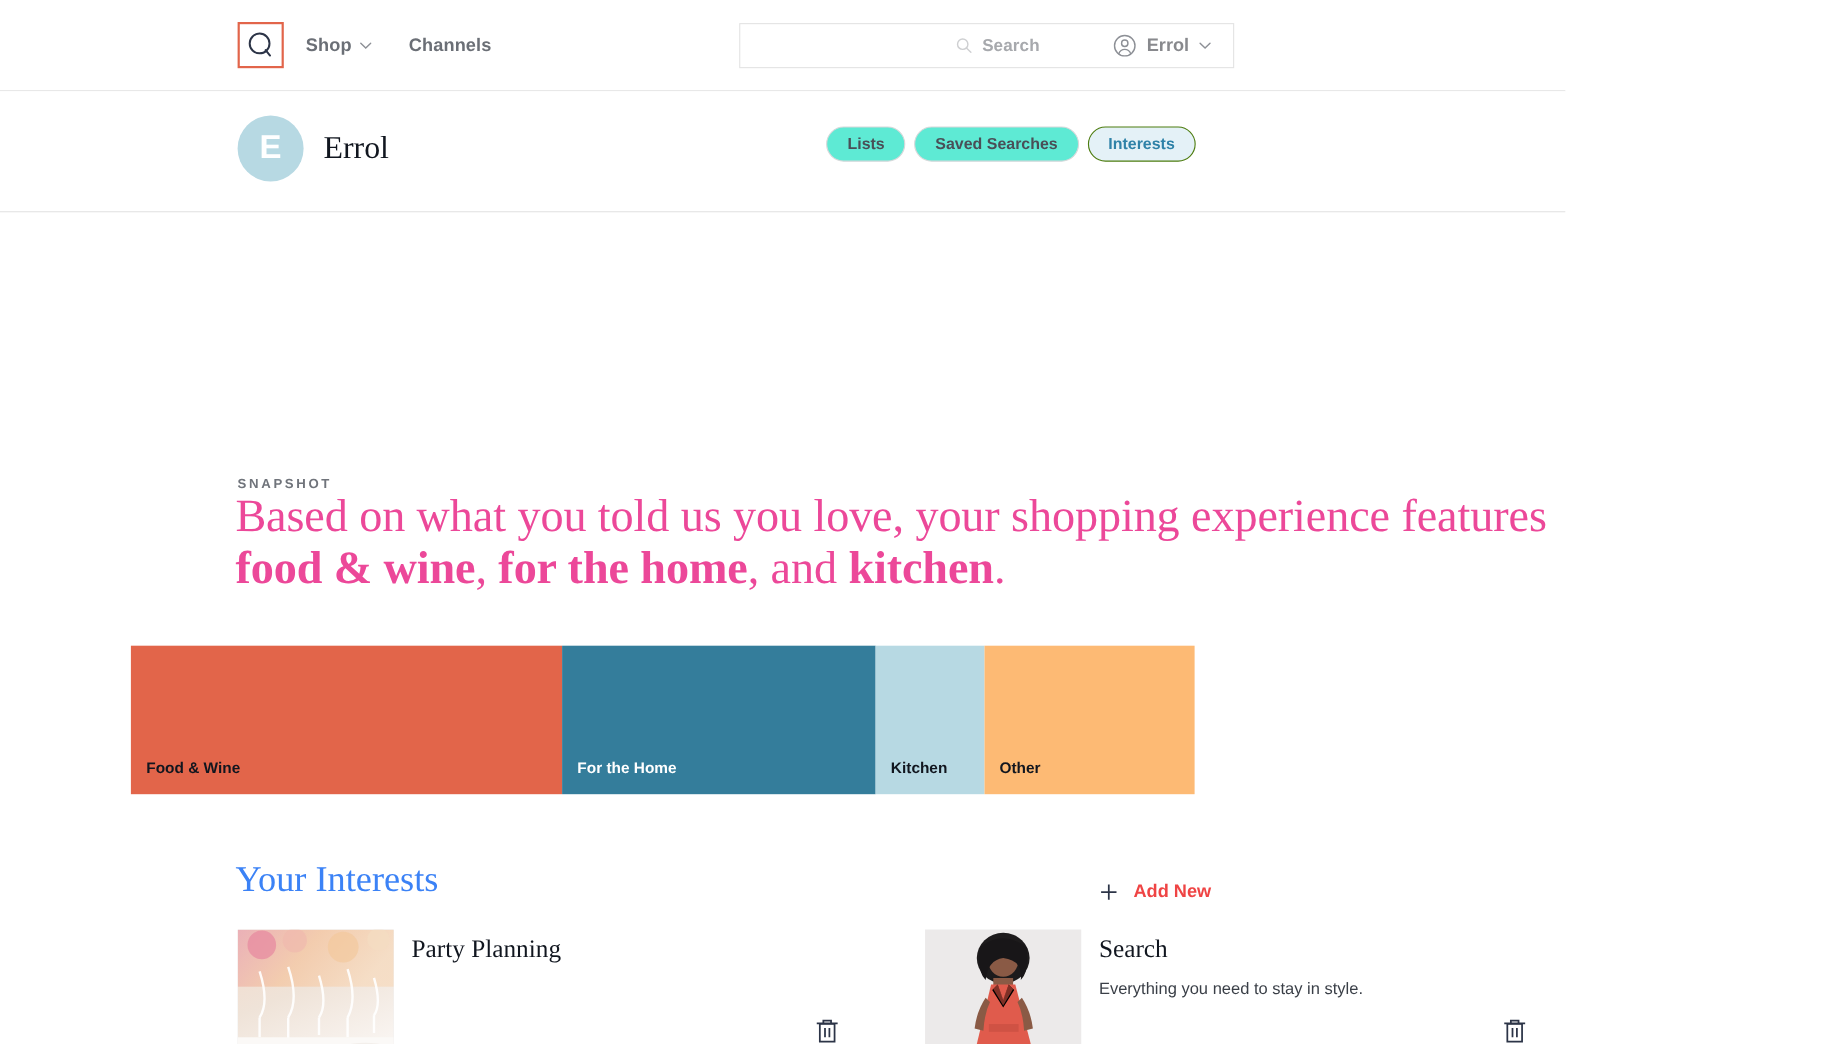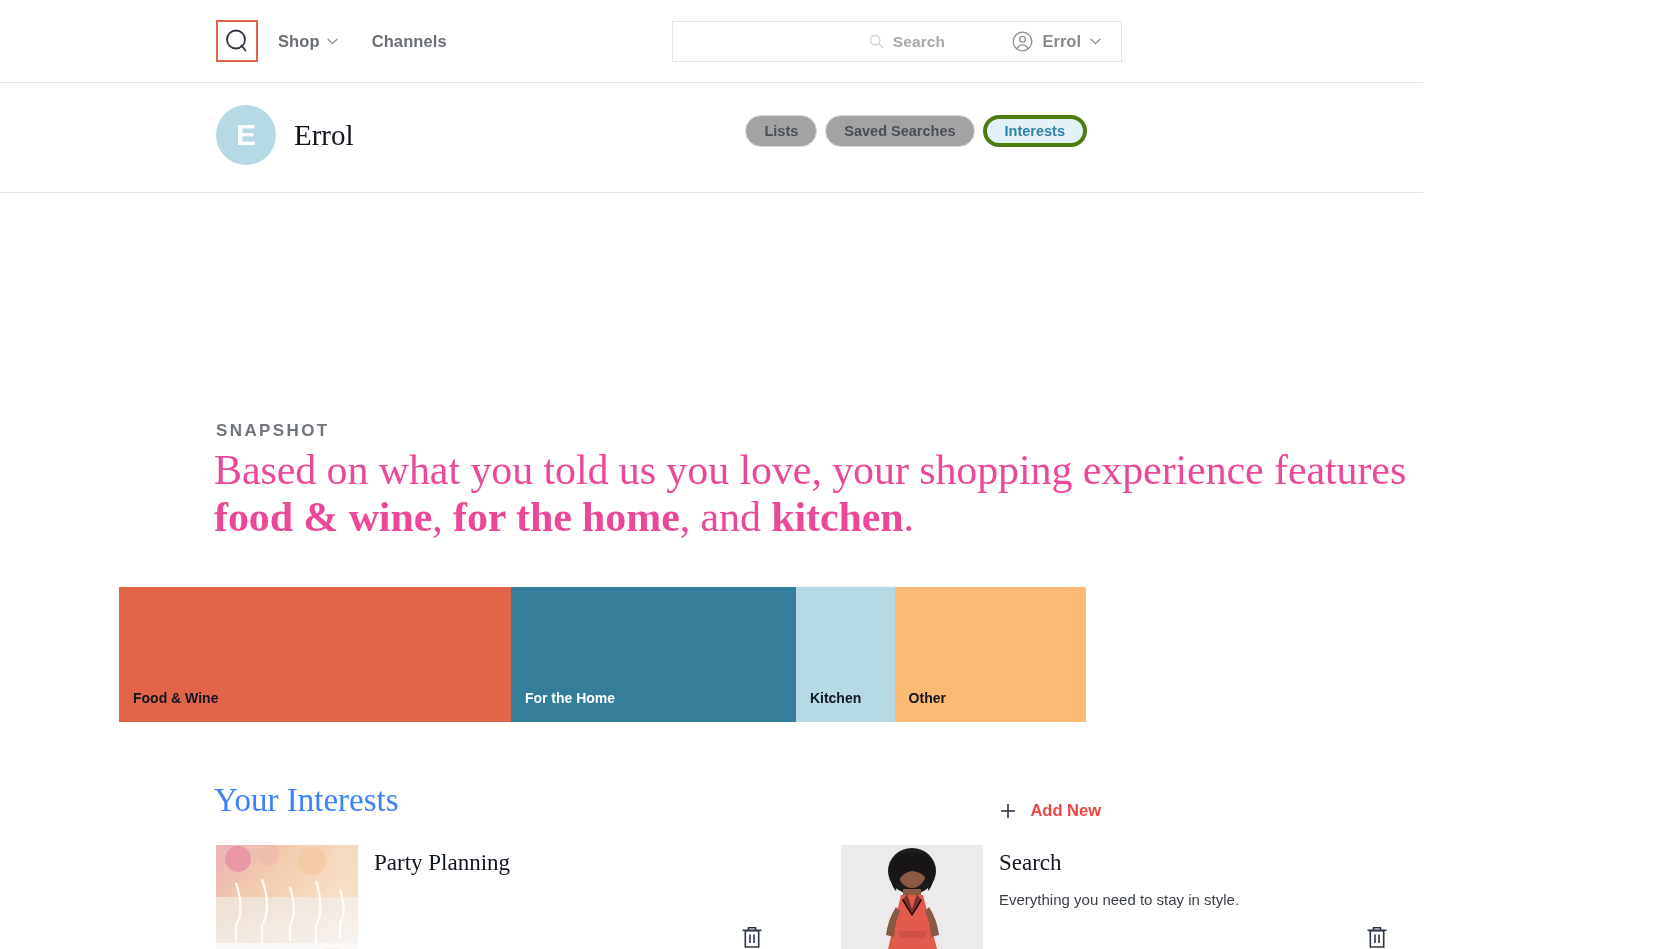--- a/index.html
+++ b/index.html
@@ -102,29 +102,29 @@
   }
   .tab {
     height: 32px;
     border-radius: 16px;
     padding: 0 18px;
     display: flex; align-items: center;
     font-size: 14.5px; font-weight: 700;
     cursor: pointer;
     white-space: nowrap;
   }
-  .tab.outline { border: 1px solid #d7d8da; color: #4a4f57; background:#a3a3a3; }
-  .tab.active  { border: 4px solid #4d7c0f; color: #2f82a8; background: #e4f1f7; }
+  .tab.outline { border: 1px solid #d7d8da; color: #4a4f57; background:#5eead4; }
+  .tab.active  { border: 1px solid #4d7c0f; color: #2f82a8; background: #e4f1f7; }
 
   
   .content { position: relative; }
   .kicker {
     position: absolute;
-    left: 216px; top: 228px;
-    font-size: 17px;
+    left: 216px; top: 240px;
+    font-size: 12px;
     letter-spacing: 2.4px;
     font-weight: 700;
     color: #70747b;
   }
   .headline {
     position: absolute;
     left: 214px; top: 254px;
     width: 1230px;
     font-family: "Liberation Serif", serif;
     font-size: 42px;

